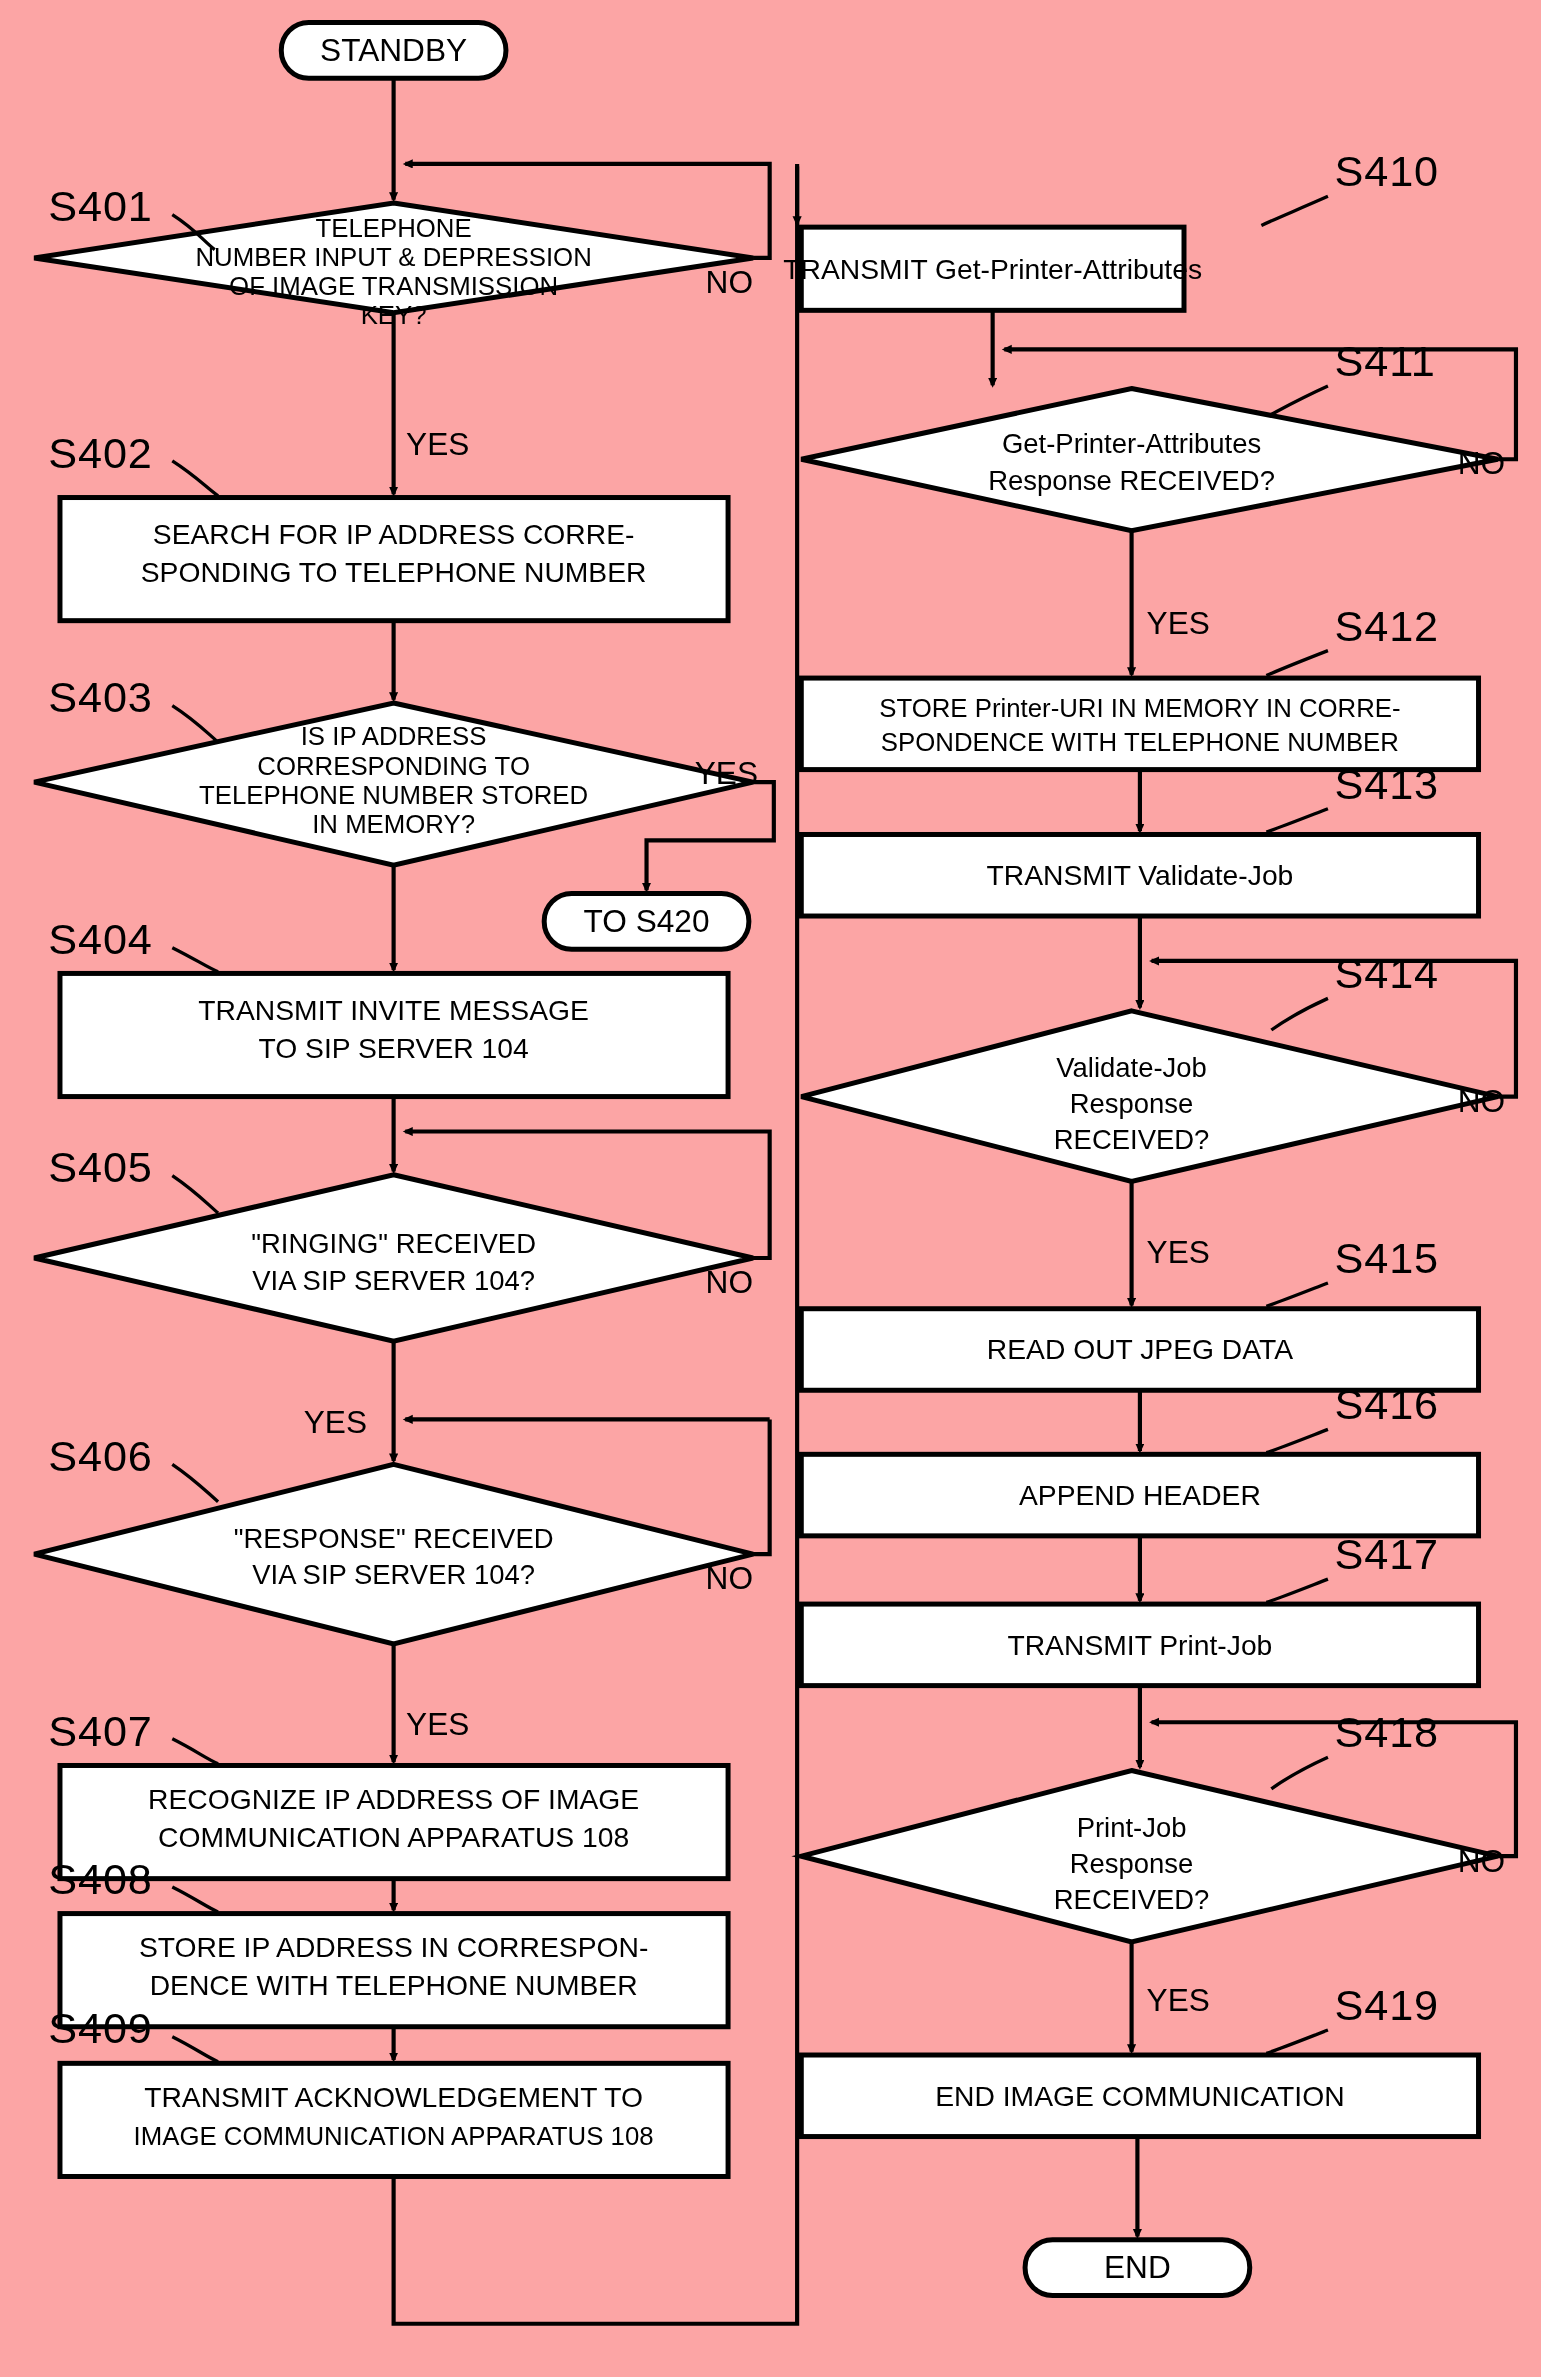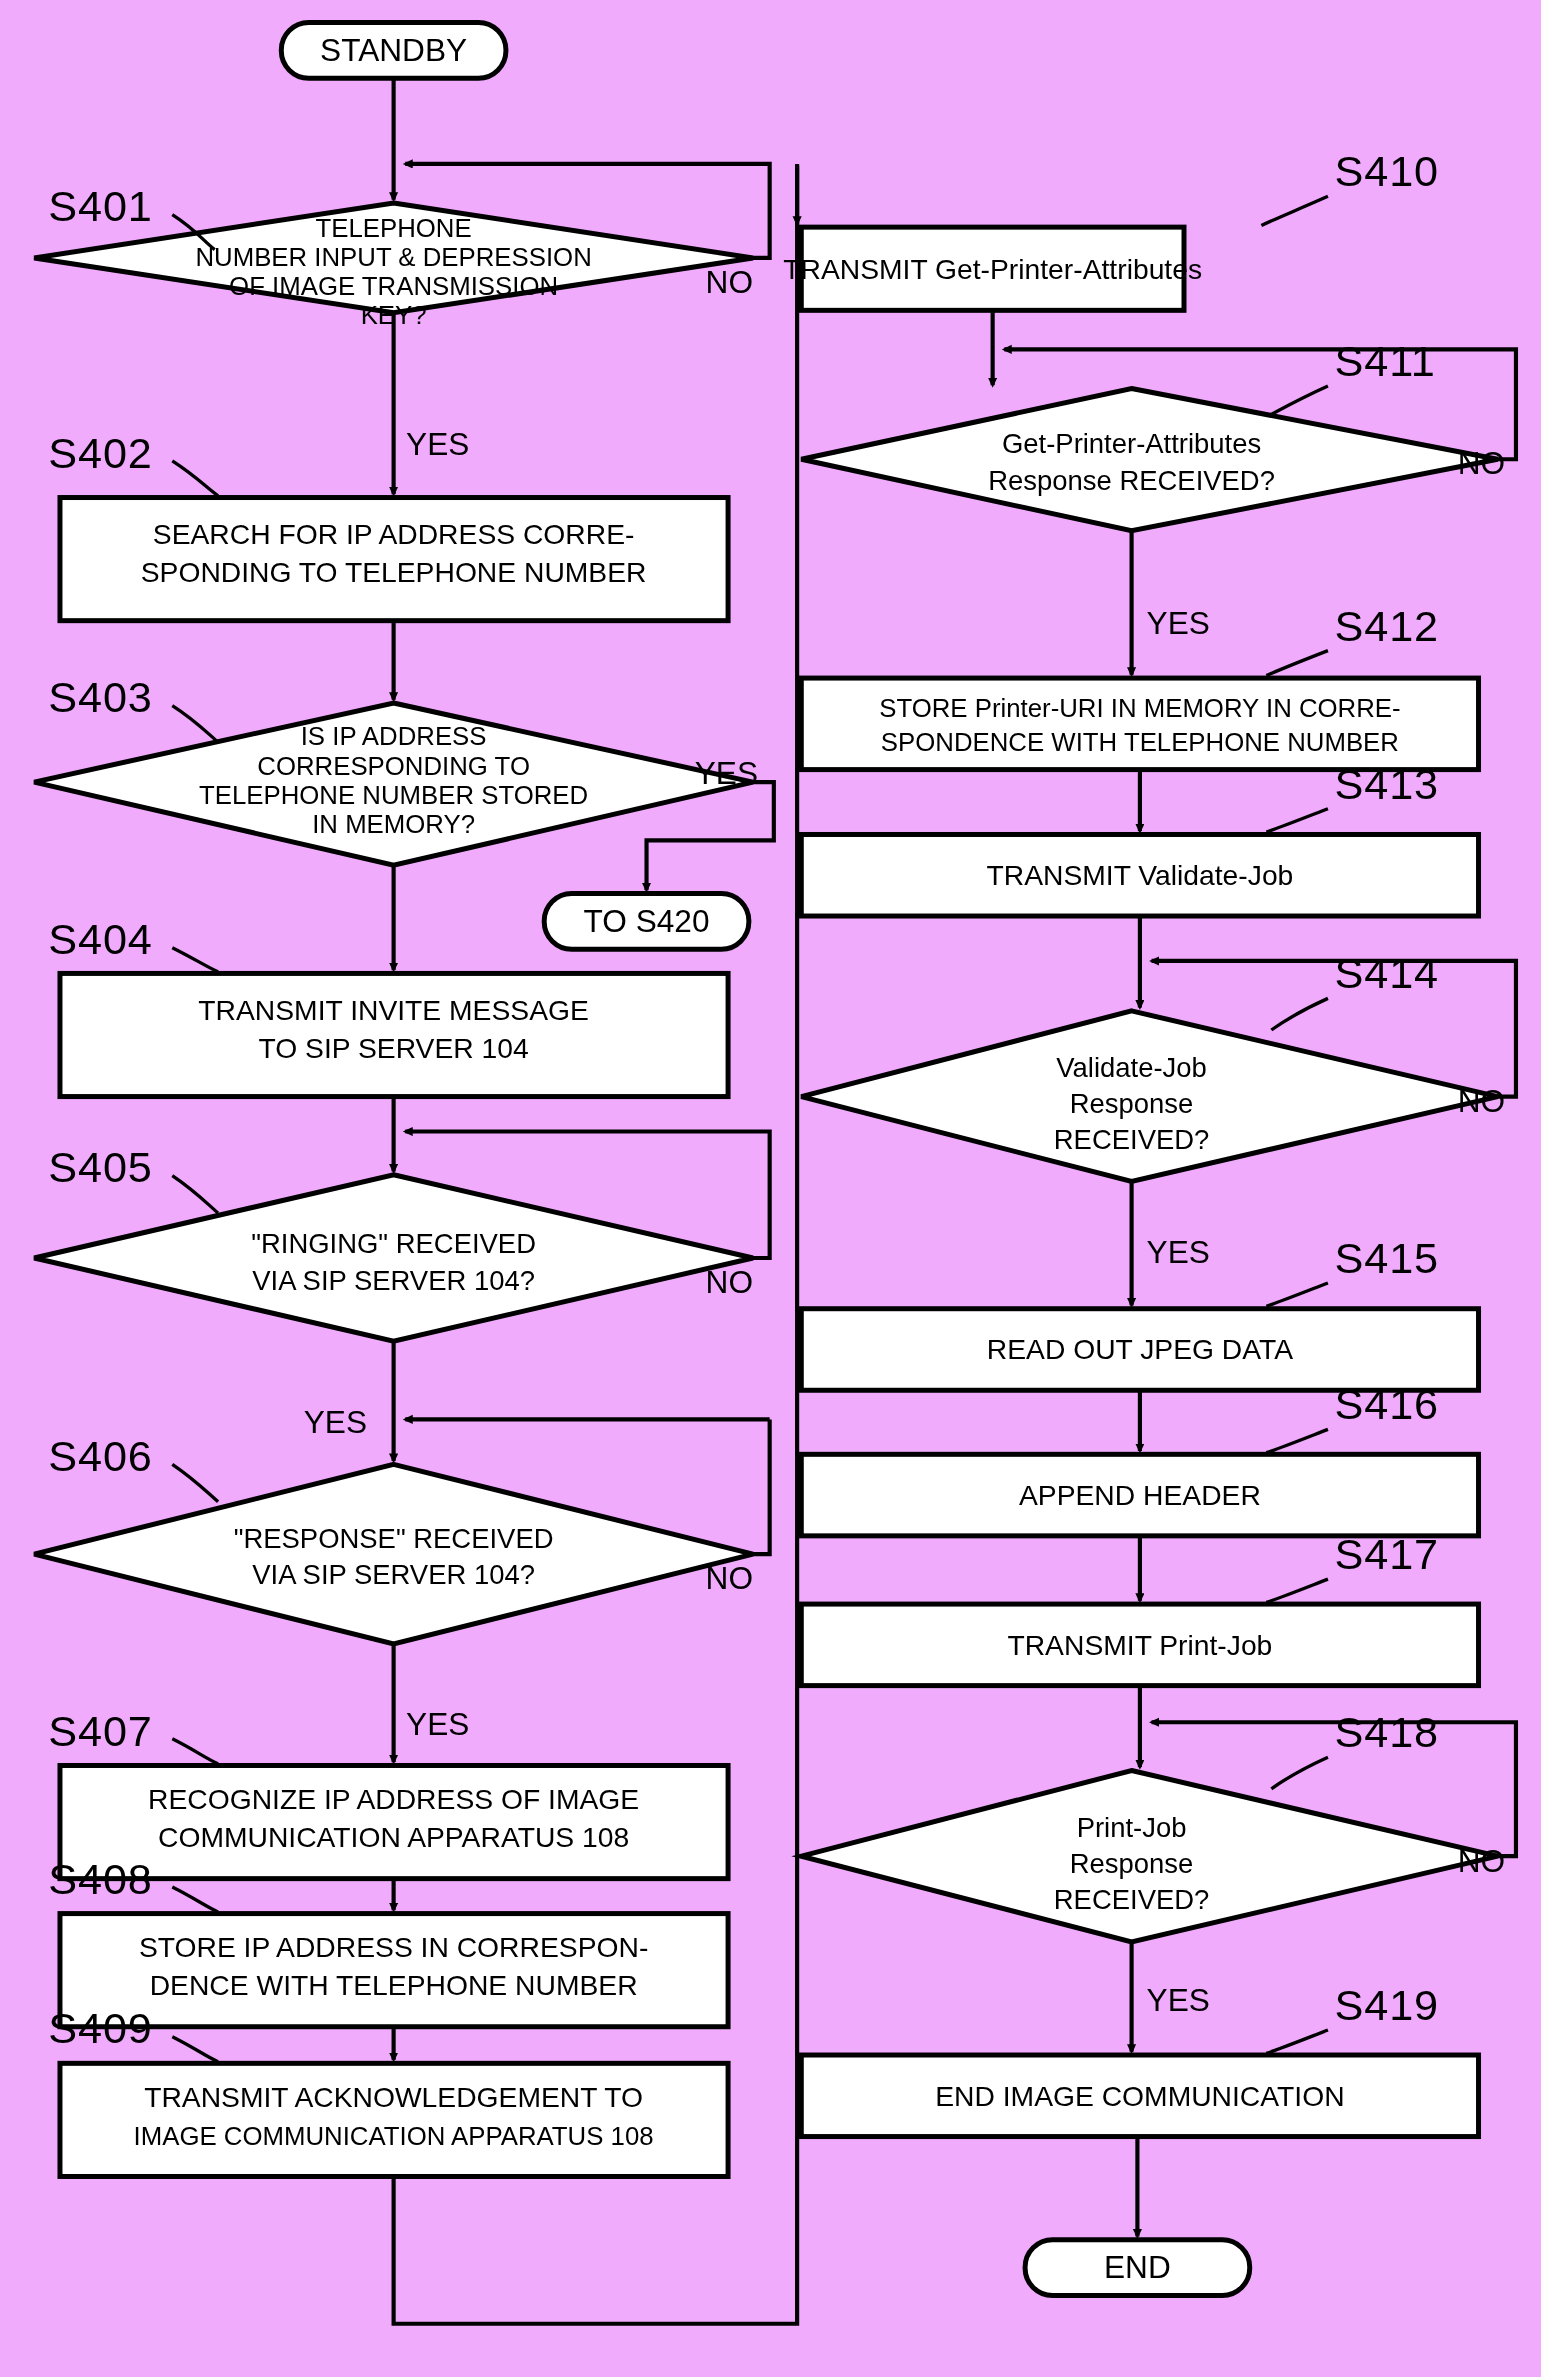--- a/index.html
+++ b/index.html
@@ -1,17 +1,17 @@
 <!DOCTYPE html>
 <html style="font-size:13.3px"><head>
 <meta charset="utf-8">
 <style>
   html,body{margin:0;padding:0;background:#fff;}
   body{width:1541px;height:2377px;font-family:"Liberation Sans",sans-serif;}
-  #sheet{position:relative;width:1541px;height:2377px;background:#f0abfc;overflow:hidden;}
+  #sheet{position:relative;width:1541px;height:2377px;background:#fca5a5;overflow:hidden;}
   svg.flow{position:absolute;left:0;top:0;width:1541px;height:2377px;}
   .shape{fill:#fff;stroke:#000;stroke-width:6;}
   .conn{fill:none;stroke:#000;stroke-width:5;}
   .leader{fill:none;stroke:#000;stroke-width:4;}
   text{font-family:"Liberation Sans",sans-serif;fill:#000;}
   .t-proc{font-size:34px;text-anchor:middle;}
   .t-proc-s{font-size:31px;text-anchor:middle;}
   .t-dec{font-size:33px;text-anchor:middle;}
   .t-dec-s{font-size:31px;text-anchor:middle;}
   .t-term{font-size:38px;text-anchor:middle;}

